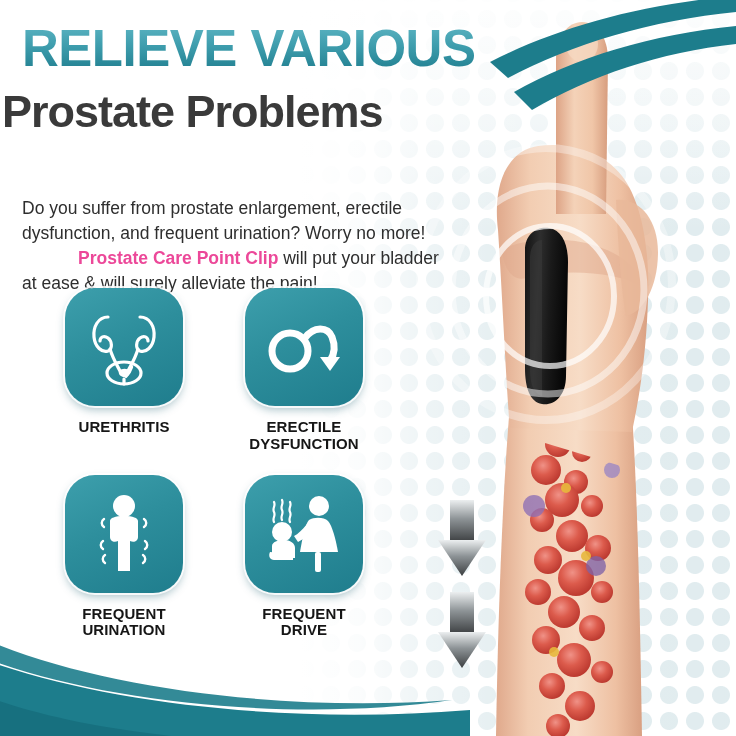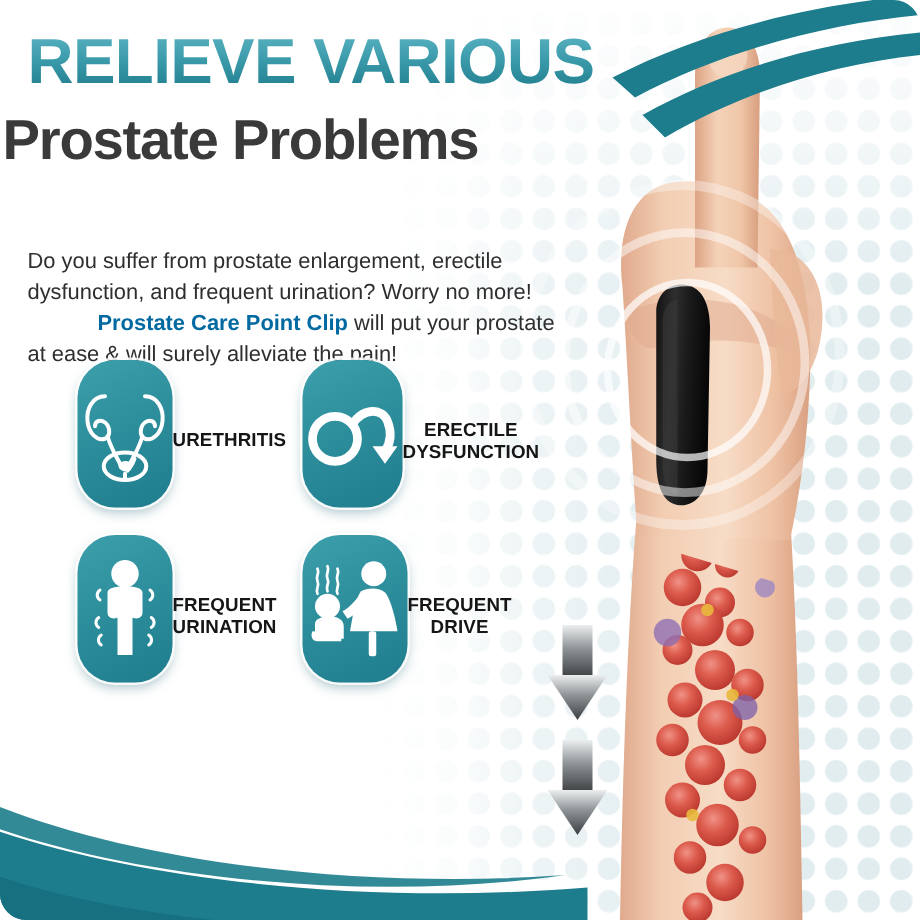--- a/index.html
+++ b/index.html
@@ -11,21 +11,20 @@
   body {
     font-family: "Liberation Sans", sans-serif;
   }
 
   #ad {
     position: relative;
     width: 736px;
     height: 736px;
     overflow: hidden;
     background: #ffffff;
-    border-radius: 21px;
   }
 
   
   .dots-layer {
     position: absolute;
     inset: 0;
     background-image: radial-gradient(circle, #dfebee 8.5px, rgba(255,255,255,0) 9.5px);
     background-size: 26px 26px;
     background-position: 6px 6px;
     z-index: 1;
@@ -97,39 +96,39 @@
     left: 22px;
     top: 156px;
     width: 440px;
     z-index: 7;
     font-size: 17.5px;
     line-height: 1.42;
     color: #2e2e2e;
     margin-top: 40px;
   }
   .body-copy .indent { display: inline-block; width: 56px; }
-  .body-copy b { font-weight: bold; color: #0369a1; }
+  .body-copy b { font-weight: bold; color: #ec4899; }
 
   
   .tiles {
     position: absolute;
     left: 62px;
     top: 288px;
     z-index: 7;
     width: 330px;
   }
   .tile-row {
     display: flex;
     gap: 56px;
     margin-bottom: 10px;
   }
   .tile-cell {
     width: 124px;
     display: flex;
-    flex-direction: row;
+    flex-direction: column;
     align-items: center;
   }
   .tile {
     width: 118px;
     height: 118px;
     border-radius: 30px;
     background: linear-gradient(155deg, #3d9fac 0%, #2d8e9c 45%, #1f7d8d 100%);
     box-shadow: 0 0 0 2px rgba(255,255,255,0.85), 0 4px 9px rgba(20,90,105,0.35);
     display: flex;
     align-items: center;
@@ -273,21 +272,21 @@
     <path d="M-4,700 C100,736 250,748 400,744 L400,736 L-4,736 Z" fill="#17707f"></path>
     <path d="M-4,644 C110,690 290,712 452,700 C300,722 116,704 -4,662 Z" fill="#1d7d8c" opacity="0.9"></path>
   </svg>
 
   <div class="headline">RELIEVE VARIOUS</div>
   <div class="subhead">Prostate Problems</div>
 
   <div class="body-copy">
     <span>Do you suffer from prostate enlargement, erectile</span><br>
     <span>dysfunction, and frequent urination? Worry no more!</span><br>
-    <span class="indent"></span><b>Prostate Care Point Clip</b><span> will put your prostate</span><br>
+    <span class="indent"></span><b>Prostate Care Point Clip</b><span> will put your bladder</span><br>
     <span>at ease &amp; will surely alleviate the pain!</span>
   </div>
 
   <div class="tiles">
 
     <div class="tile-row">
 
       <div class="tile-cell">
         <div class="tile">
           <svg width="76" height="80" viewBox="0 0 76 80" fill="none" stroke="#ffffff" stroke-width="3.2" stroke-linecap="round" stroke-linejoin="round">

